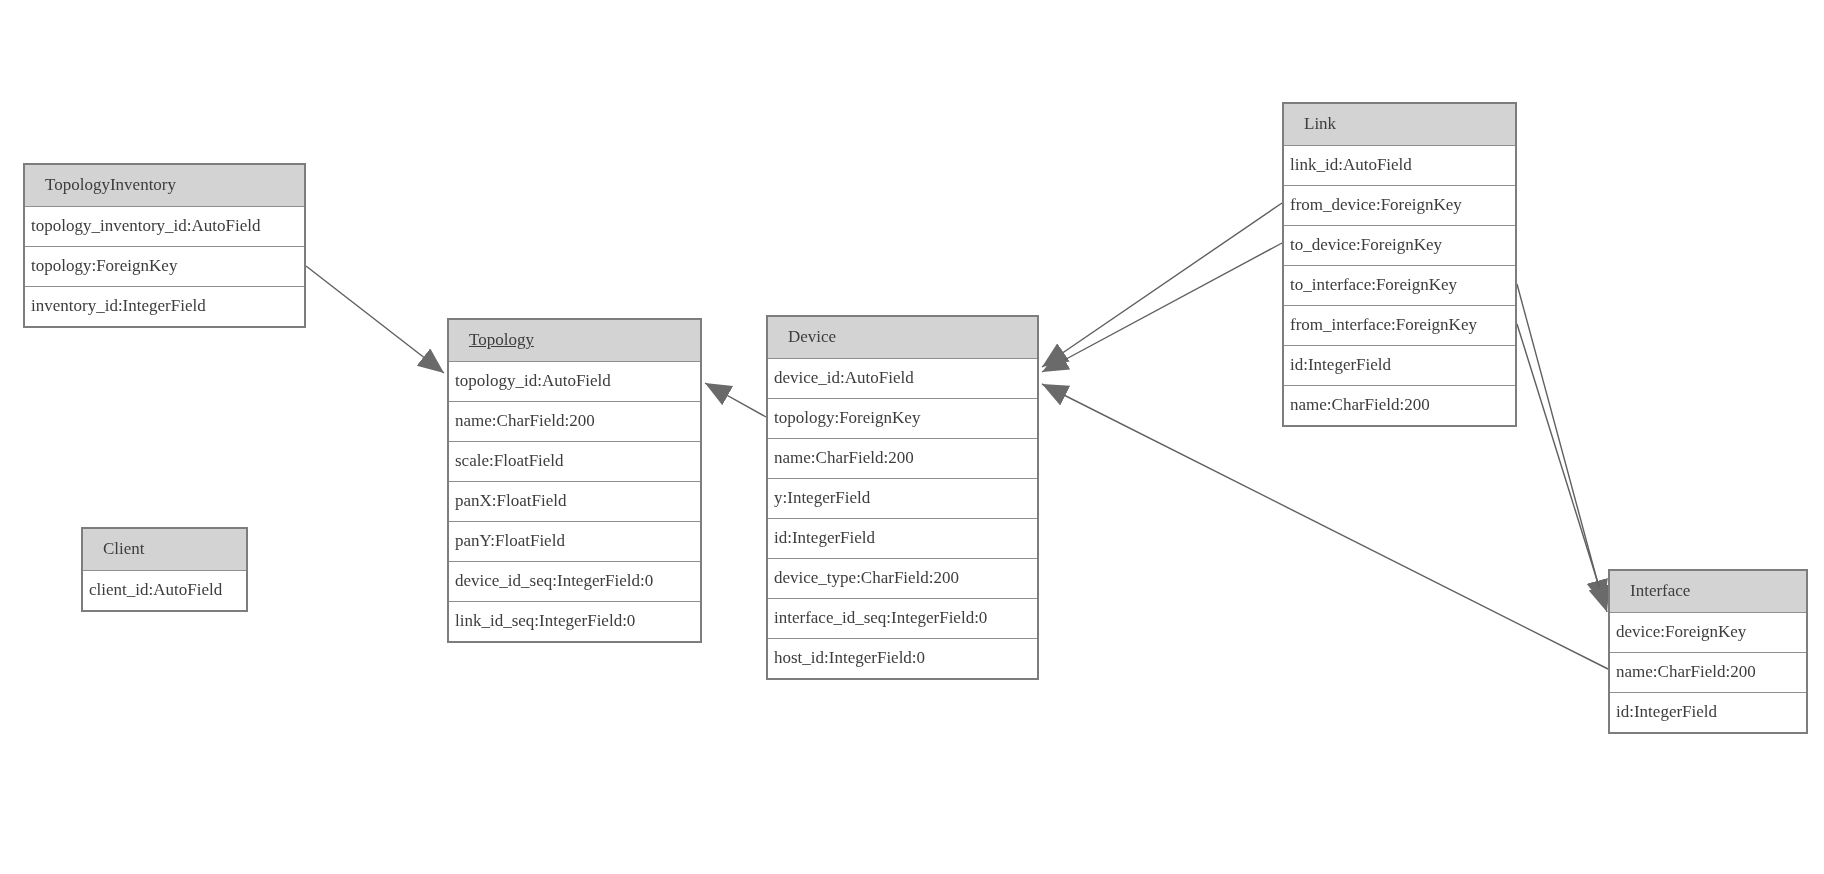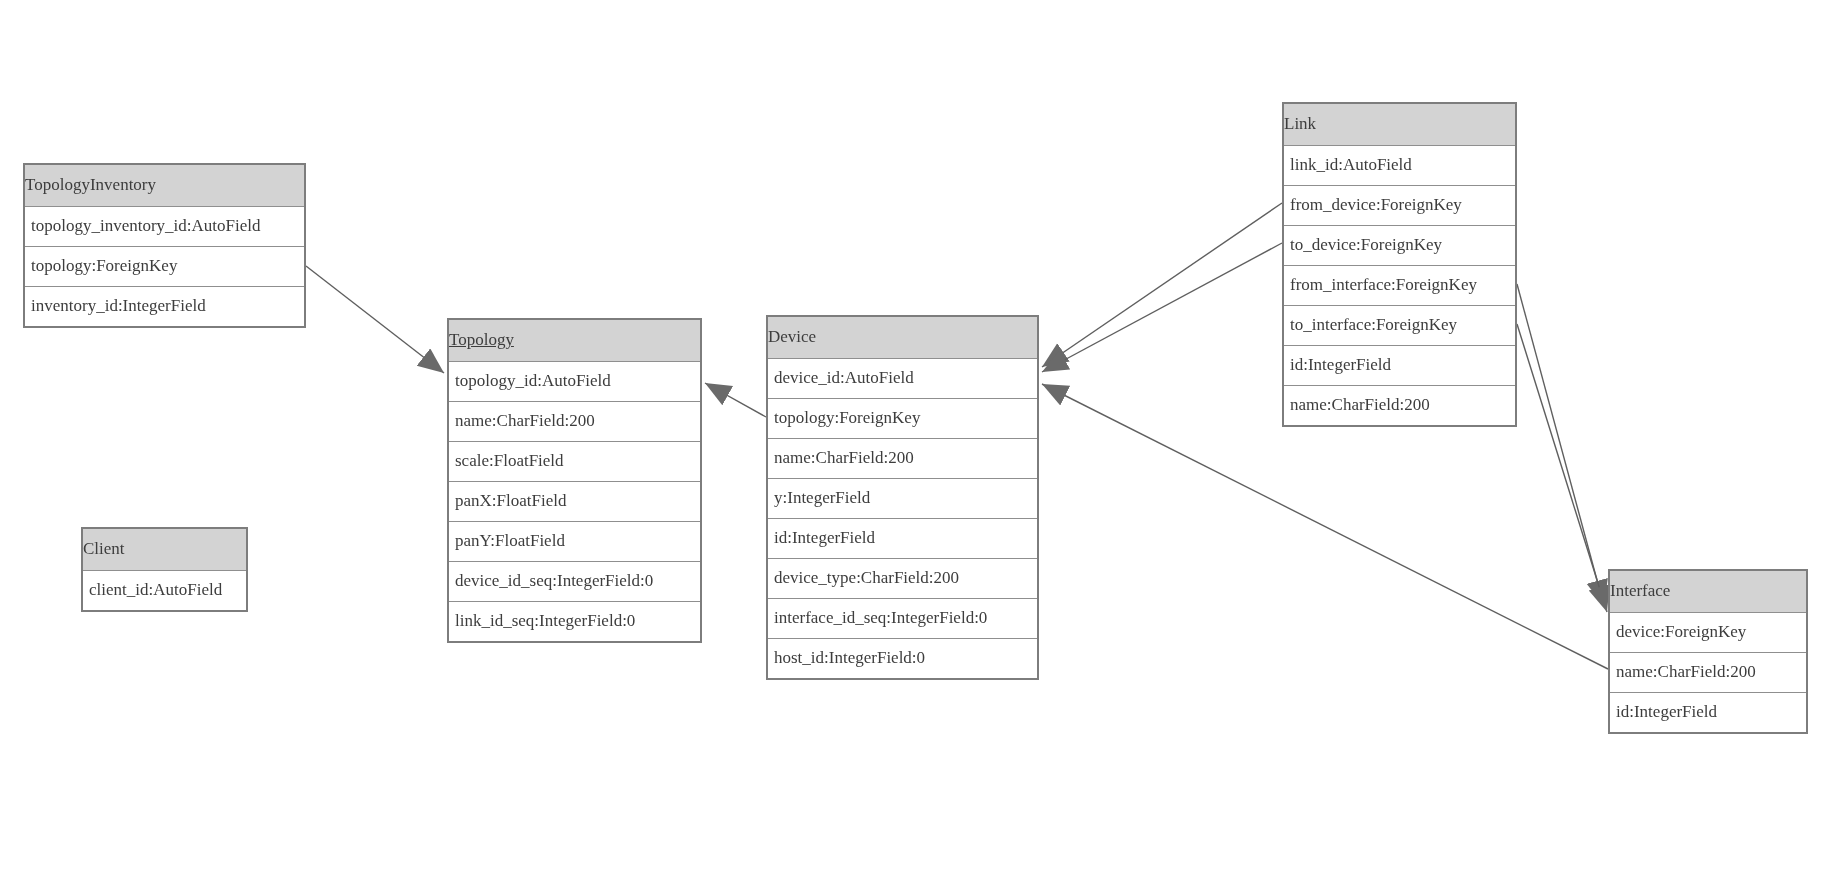--- a/index.html
+++ b/index.html
@@ -27,21 +27,21 @@
     box-sizing: border-box;
     background: #ffffff;
     border: 2px solid #7d7d7d;
     color: #3d3d3d;
     font-size: 17px;
   }
   .entity-header {
     box-sizing: border-box;
     height: 41px;
     line-height: 39px;
-    padding-left: 0;
+    padding-left: 20px;
     background: #d3d3d3;
     white-space: nowrap;
     overflow: hidden;
   }
   .field-row {
     box-sizing: border-box;
     height: 40px;
     line-height: 38px;
     padding-left: 6px;
     border-top: 1.5px solid #8f8f8f;
@@ -98,22 +98,22 @@
         <div class="field-row">id:IntegerField</div>
         <div class="field-row">device_type:CharField:200</div>
         <div class="field-row">interface_id_seq:IntegerField:0</div>
         <div class="field-row">host_id:IntegerField:0</div>
       </div>
       <div class="entity-table" style="left: 1282px; top: 102px; width: 235px;">
         <div class="entity-header" style="border-bottom: none;">Link</div>
         <div class="field-row">link_id:AutoField</div>
         <div class="field-row">from_device:ForeignKey</div>
         <div class="field-row">to_device:ForeignKey</div>
+        <div class="field-row">to_interface:ForeignKey</div>
         <div class="field-row">from_interface:ForeignKey</div>
-        <div class="field-row">to_interface:ForeignKey</div>
         <div class="field-row">id:IntegerField</div>
         <div class="field-row">name:CharField:200</div>
       </div>
       <div class="entity-table" style="left: 1608px; top: 569px; width: 200px;">
         <div class="entity-header" style="border-bottom: none;">Interface</div>
         <div class="field-row">device:ForeignKey</div>
         <div class="field-row">name:CharField:200</div>
         <div class="field-row">id:IntegerField</div>
       </div>
     </div>

